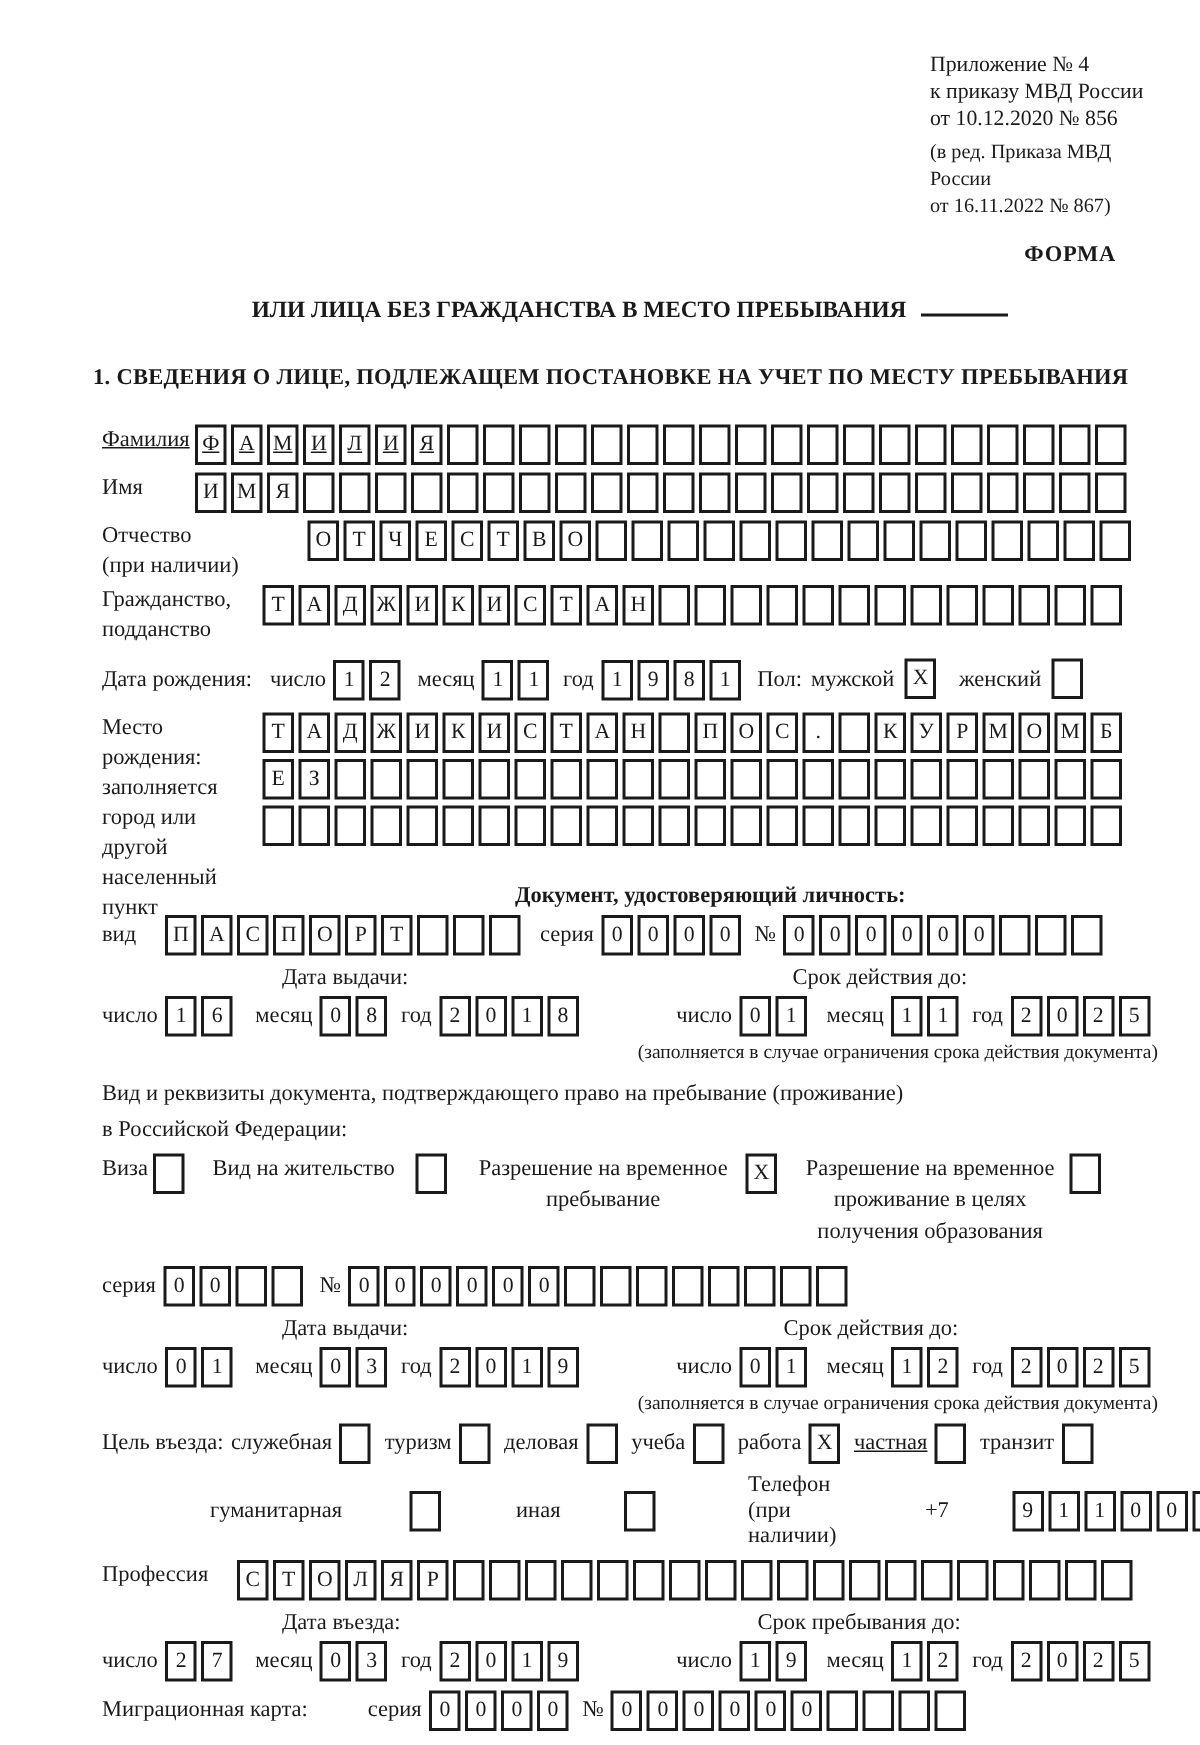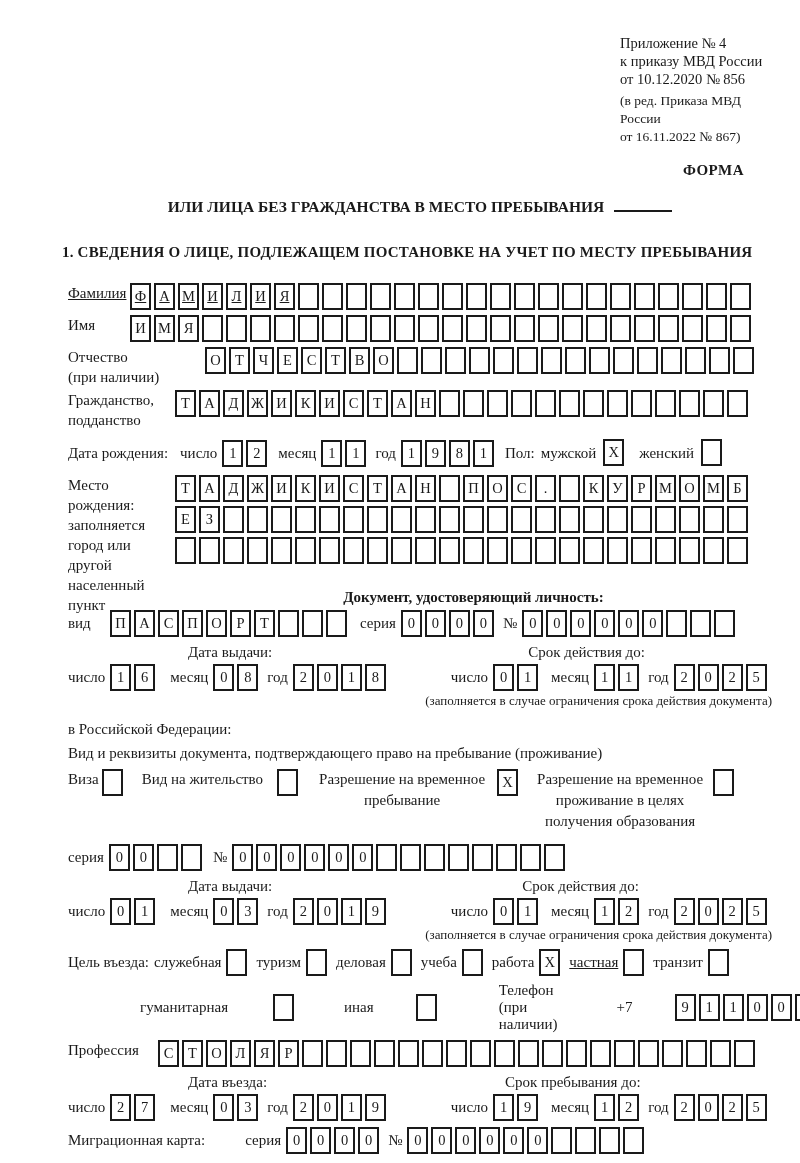--- a/index.html
+++ b/index.html
@@ -383,22 +383,22 @@
     <span class="cells">
         <span class="cell">2</span>
         <span class="cell">0</span>
         <span class="cell">2</span>
         <span class="cell">5</span>
       </span>
   </div>
   <div class="note">(заполняется в случае ограничения срока действия документа)</div>
 
   <div class="intro">
+    <div>Вид и реквизиты документа, подтверждающего право на пребывание (проживание)</div>
     <div>в Российской Федерации:</div>
-    <div>Вид и реквизиты документа, подтверждающего право на пребывание (проживание)</div>
   </div>
 
   <div class="frow" style="margin-top:4px;">
     <div class="opt">
       <span>Виза</span>
       <span class="cells" style="margin-left:3px;">
           <span class="cell"></span>
         </span>
     </div>
     <div class="opt" style="margin-left:16px;">

